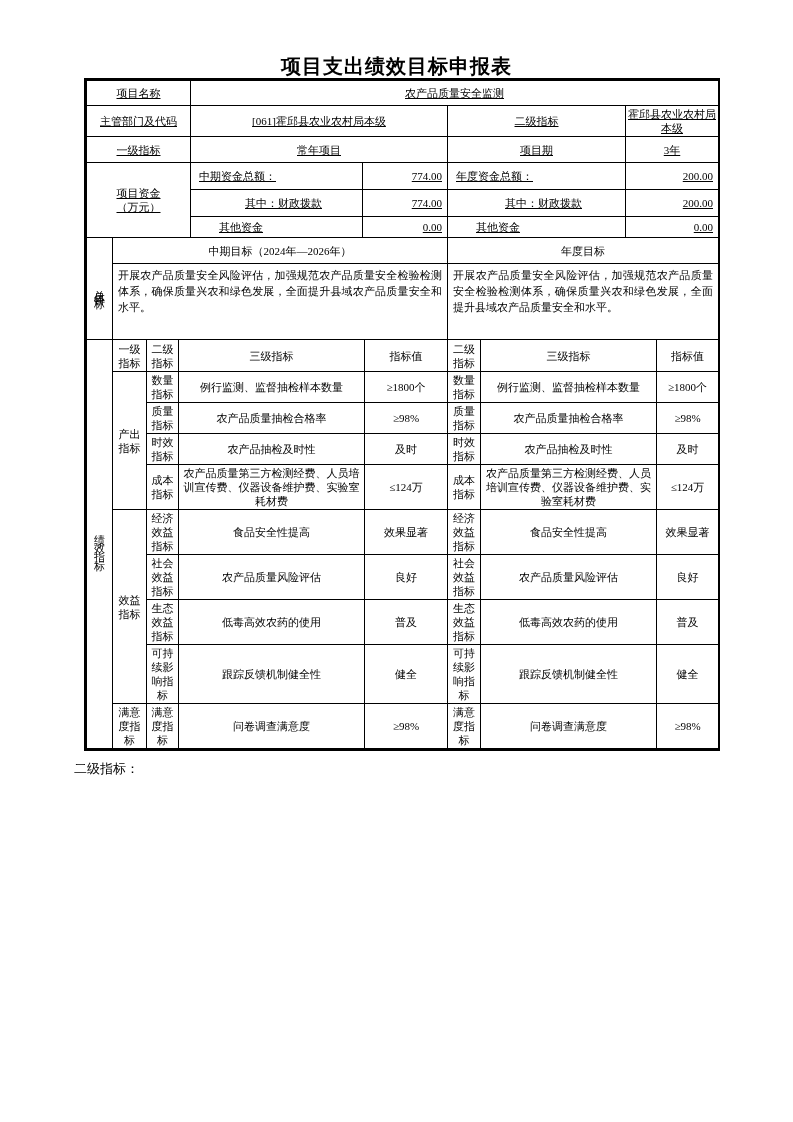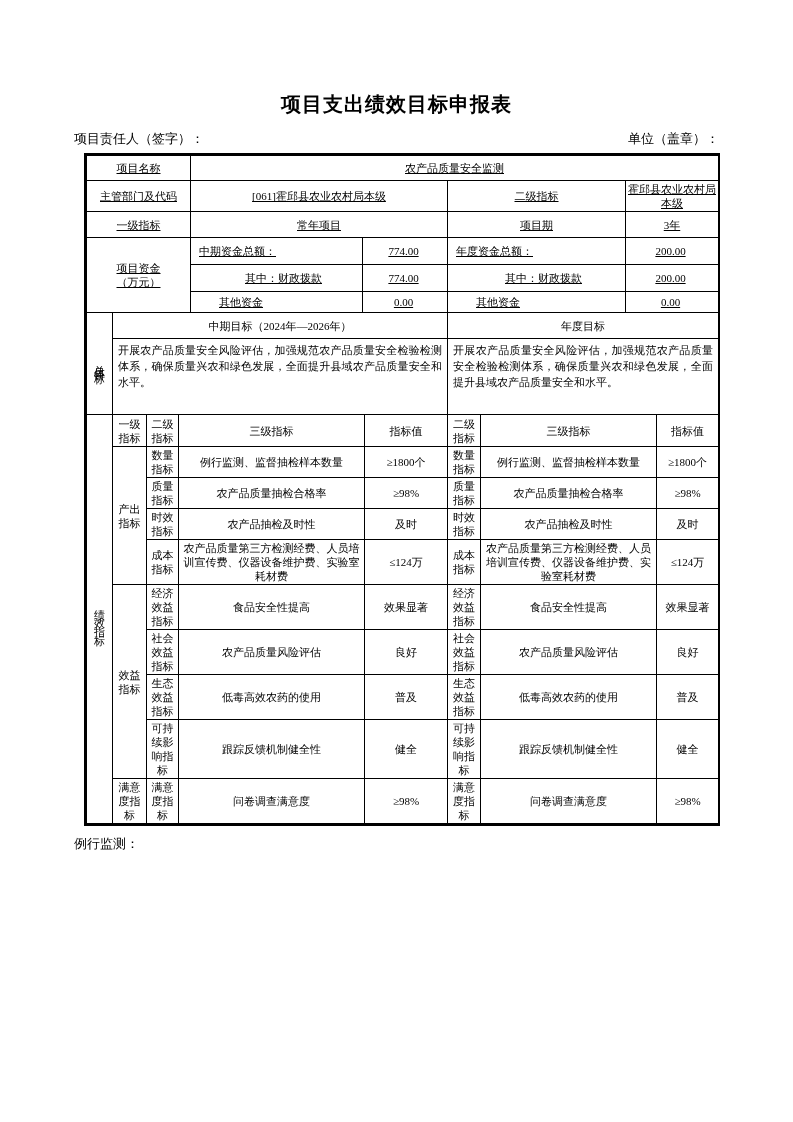--- a/index.html
+++ b/index.html
@@ -1,50 +1,46 @@
 <!DOCTYPE html>
 <html><head>
 <meta charset="utf-8">
 <style>
   * { margin:0; padding:0; box-sizing:border-box; }
   body { background:#ffffff; }
   .page {
     width:793px; height:1122px; background:#ffffff; position:relative;
     font-family:"Liberation Serif","DejaVu Serif",serif; color:#000;
-    padding-top:92px; overflow:hidden;
+    padding-top:54px; overflow:hidden;
   }
   .doc-title { text-align:center; font-size:20px; font-weight:bold; letter-spacing:1px; line-height:24px; }
   .doc-subtitle { text-align:center; font-size:13px; margin-top:12px; line-height:16px; }
   .sign-row { display:flex; justify-content:space-between; margin:14px 74px 5px 74px; font-size:13px; }
   .tbl-wrap { margin:0 73px 0 84px; width:636px; border:2px solid #000; background:#fff; }
   table { width:100%; border-collapse:collapse; table-layout:fixed; margin-top:-1px; }
   table:first-child { margin-top:0;text-decoration:underline; }
   td { border:1px solid #000; font-size:11px; line-height:14px; padding:1px 2px;
        text-align:center; vertical-align:middle; overflow:hidden; word-break:break-all; }
   .left { text-align:left; padding-left:8px; }
   .indent1 { text-align:center; padding-left:16px; }
   .indent2 { text-align:left; padding-left:28px; }
-  .num { padding-right:5px; }
+  .num { text-align:right; padding-right:5px; }
   .goal-text { text-align:left; vertical-align:top; padding:3px 5px; line-height:16px; text-align:justify; }
   .vtext { writing-mode:vertical-rl; text-orientation:upright; display:inline-block; }
   .vt-goal { letter-spacing:3px; }
   .vt-perf { letter-spacing:9px; }
   .footer-label { margin:9px 74px 0 74px; font-size:13px; }
 </style>
 </head>
 <body>
 
 <div class="page">
 
   <div class="doc-title">项目支出绩效目标申报表</div>
 
-  <div class="sign-row">
-    <span>项目责任人（签字）：</span>
-    <span>单位（盖章）：</span>
-  </div>
 
   <div class="tbl-wrap">
 
     <table>
       <colgroup>
           <col style="width:104px">
           <col style="width:172px">
           <col style="width:85px">
           <col style="width:178px">
           <col style="width:93px">
@@ -204,14 +200,14 @@
         <td>问卷调查满意度</td>
         <td>≥98%</td>
         <td>满意度指标</td>
         <td>问卷调查满意度</td>
         <td>≥98%</td>
       </tr>
     </tbody>
       </table>
   </div>
 
-  <div class="footer-label">例行监测：</div>
+  <div class="footer-label">二级指标：</div>
 </div>
 
 </body></html>

